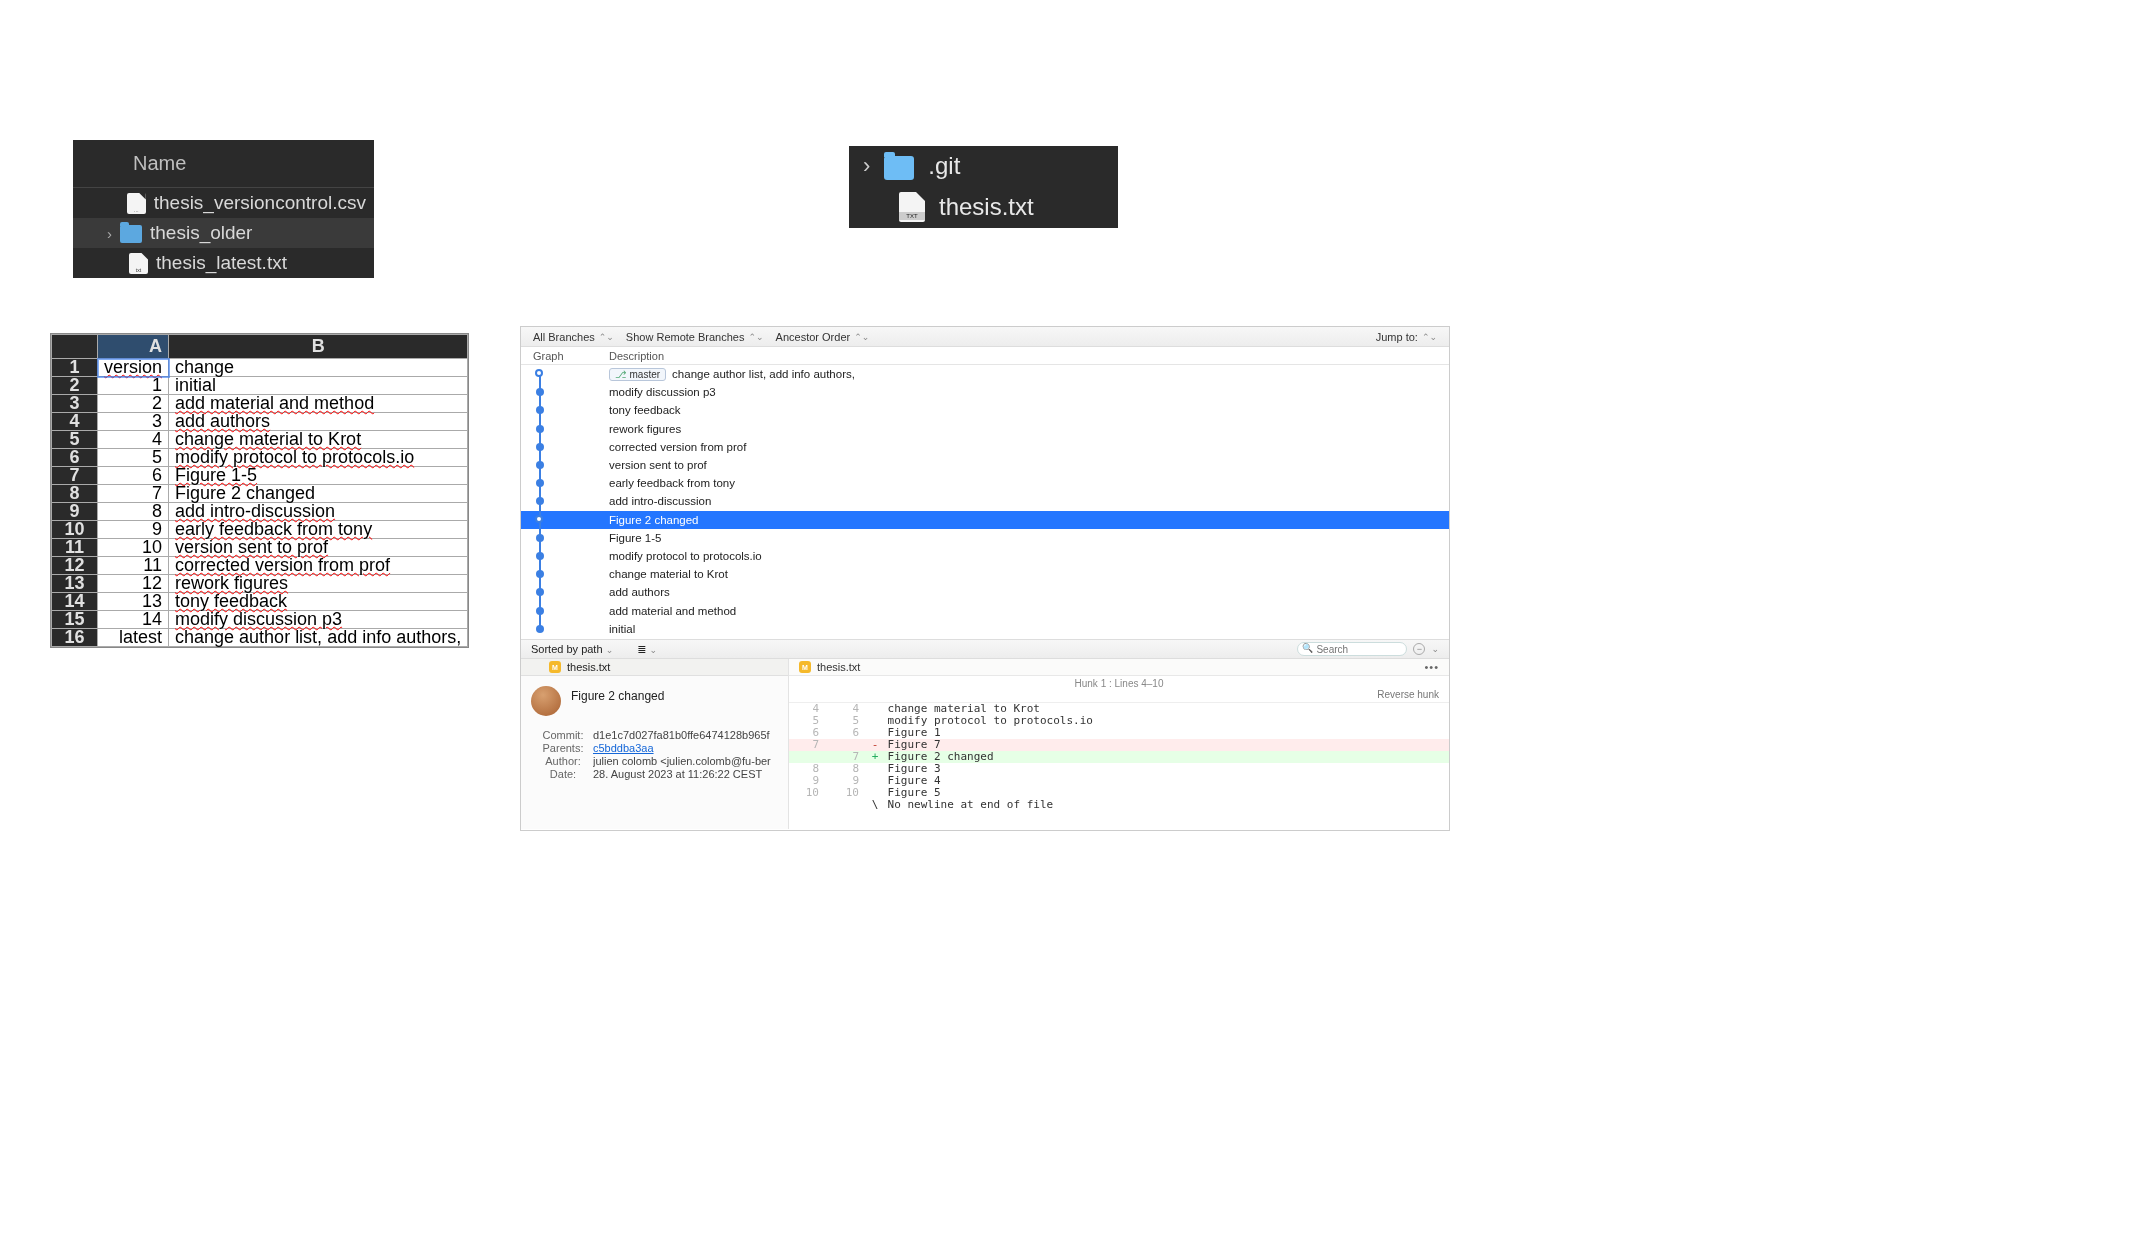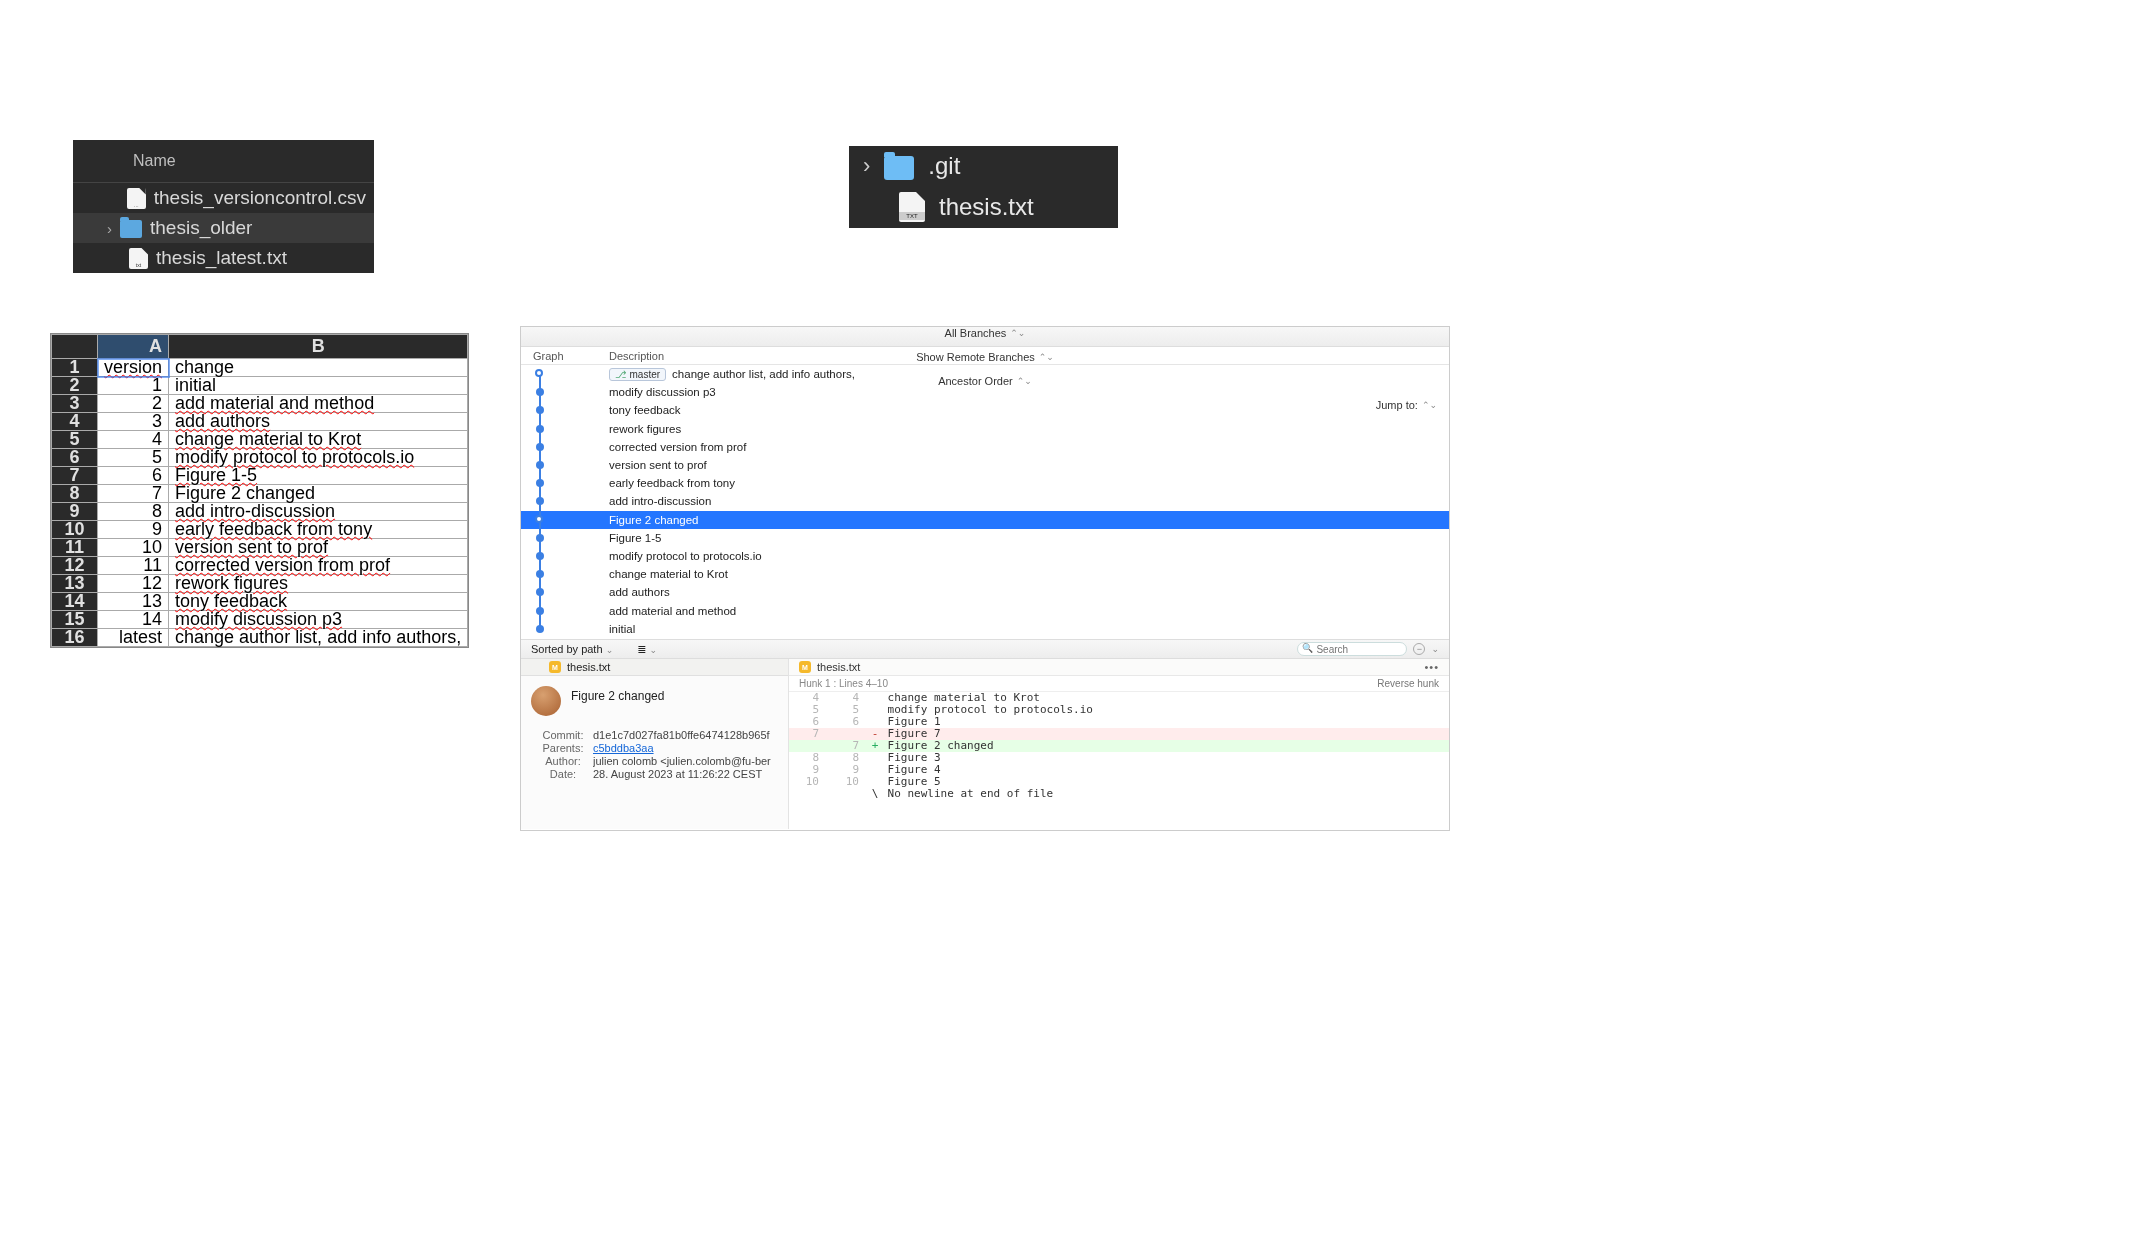--- a/index.html
+++ b/index.html
@@ -1,20 +1,20 @@
 <!DOCTYPE html>
 <html><head>
 <meta charset="utf-8">
 <style>
   * { box-sizing: border-box; margin: 0; padding: 0; }
   body { font-family: -apple-system, BlinkMacSystemFont, "Segoe UI", Arial, sans-serif; width: 2135px; height: 1234px; background: #fff; position: relative; }
 
   
   .finder1 { position: absolute; left: 73px; top: 140px; width: 301px; background: #2a2a2a; color: #d8d8d8; font-size: 19px; }
-  .finder1-hdr { padding: 12px 24px 12px 60px; border-bottom: 1px solid #444; font-size: 16px; color: #bfbfbf; }
+  .finder1-hdr { padding: 12px 24px 12px 60px; border-bottom: 1px solid #444; font-size: 20px; color: #bfbfbf; }
   .finder1-row { display: flex; align-items: center; padding: 4px 8px 4px 34px; gap: 8px; }
   .finder1-row.sel { background: #3a3a3a; }
   .chev { color: #aaa; font-size: 15px; }
   .file-icon { width: 19px; height: 21px; background: #f4f4f4; border-radius: 2px; position: relative; flex: none; }
   .file-icon::before { content: ""; position: absolute; top: 0; right: 0; width: 7px; height: 7px; background: #2a2a2a; clip-path: polygon(0 0,100% 100%,100% 0); }
   .file-icon .tag { position: absolute; bottom: 1px; left: 0; right: 0; font-size: 5px; text-align: center; color: #333; }
   .folder-icon { width: 22px; height: 18px; background: #5ca8e0; border-radius: 2px; position: relative; flex: none; margin-top: 2px; }
   .folder-icon::before { content: ""; position: absolute; top: -3px; left: 0; width: 9px; height: 4px; background: #5ca8e0; border-radius: 2px 2px 0 0; }
 
   
@@ -34,21 +34,21 @@
   .sheet .col-hdr th { background: #2a2a2a; color: #e0e0e0; text-align: center; font-weight: bold; height: 24px; }
   .sheet .col-hdr th.sel { background: #2f4d6e; }
   .sheet .row-hdr { background: #2a2a2a; color: #e0e0e0; text-align: center!important; font-weight: bold; width: 46px; }
   .sheet .col-a { width: 52px; text-align: right!important; }
   .sheet .col-b { width: 244px; }
   .squig { text-decoration: underline wavy red; text-decoration-thickness: 1px; }
   .sel-cell { outline: 2px solid rgba(50,120,240,0.6); outline-offset: -1px; }
 
   
   .git { position: absolute; left: 520px; top: 326px; width: 930px; height: 505px; font-size: 12px; color: #222; border: 1px solid #ccc; background: #fff; }
-  .git-top { height: 20px; background: linear-gradient(#f7f7f7,#ededed); border-bottom: 1px solid #ddd; display: flex; align-items: center; gap: 12px; padding: 0 12px; font-size: 11px; color: #333; flex-direction: column; }
+  .git-top { height: 20px; background: linear-gradient(#f7f7f7,#ededed); border-bottom: 1px solid #ddd; display: flex; align-items: center; gap: 12px; padding: 0 12px; font-size: 11px; color: #333; }
   .git-top .sel { display: inline-flex; align-items: center; gap: 4px; }
   .git-top .jump { margin-left: auto; display: flex; align-items: center; gap: 4px; }
   .chev3 { font-size: 9px; color: #888; }
   .git-cols { height: 18px; display: flex; align-items: center; background: #fff; border-bottom: 1px solid #e5e5e5; font-size: 11px; color: #555; }
   .git-cols span:first-child { width: 88px; padding-left: 12px; }
   .git-body { height: 274px; overflow: hidden; }
   .commit-row { height: 18.2px; display: flex; align-items: center; font-size: 11.5px; }
   .commit-row.sel { background: #2476ff; color: #fff; }
   .graph-cell { width: 88px; position: relative; height: 100%; }
   .graph-line { position: absolute; left: 18px; top: 0; bottom: 0; width: 2px; background: #3b7fe3; }
@@ -72,21 +72,21 @@
   .git-left-body { padding: 10px 10px; font-size: 11px; }
   .avatar { width: 30px; height: 30px; background: radial-gradient(circle at 40% 30%, #d8a070, #a86030); border-radius: 50%; float: left; margin-right: 10px; }
   .commit-meta { margin-top: 26px; font-size: 11px; color: #444; }
   .commit-meta .row { display: flex; gap: 6px; margin-top: 1px; }
   .commit-meta .k { width: 48px; text-align: center; color: #666; margin-left: 8px; }
   .commit-meta a { color: #1466d8; text-decoration: underline; }
 
   .git-right { flex: 1; background: #fff; font-size: 11px; color: #333; }
   .git-right-head { height: 17px; background: #fbfbfa; border-bottom: 1px solid #e8e8e8; display: flex; align-items: center; padding: 0 10px; gap: 6px; }
   .git-right-head .dots { margin-left: auto; letter-spacing: 1px; color: #666; cursor: pointer; }
-  .diff-sub { display: flex; align-items: center; padding: 2px 10px; font-size: 10px; color: #888; border-bottom: 1px solid #eee; }
+  .diff-sub { display: flex; align-items: center; padding: 2px 10px; font-size: 10px; color: #888; border-bottom: 1px solid #eee; flex-direction: column; }
   .diff-sub .rev { margin-left: auto; color: #777; }
   .diff-body { font-family: ui-monospace, Menlo, Consolas, monospace; font-size: 11px; }
   .diff-row { display: flex; height: 12px; line-height: 12px; }
   .diff-ln { width: 40px; text-align: right; padding-right: 10px; color: #b6b6b6; }
   .diff-sign { width: 12px; text-align: center; }
   .diff-row.del { background: #ffecec; }
   .diff-row.del .diff-sign { color: #c0392b; }
   .diff-row.add { background: #e6ffe6; }
   .diff-row.add .diff-sign { color: #27ae60; }
   .diff-row .txt { white-space: pre; }

